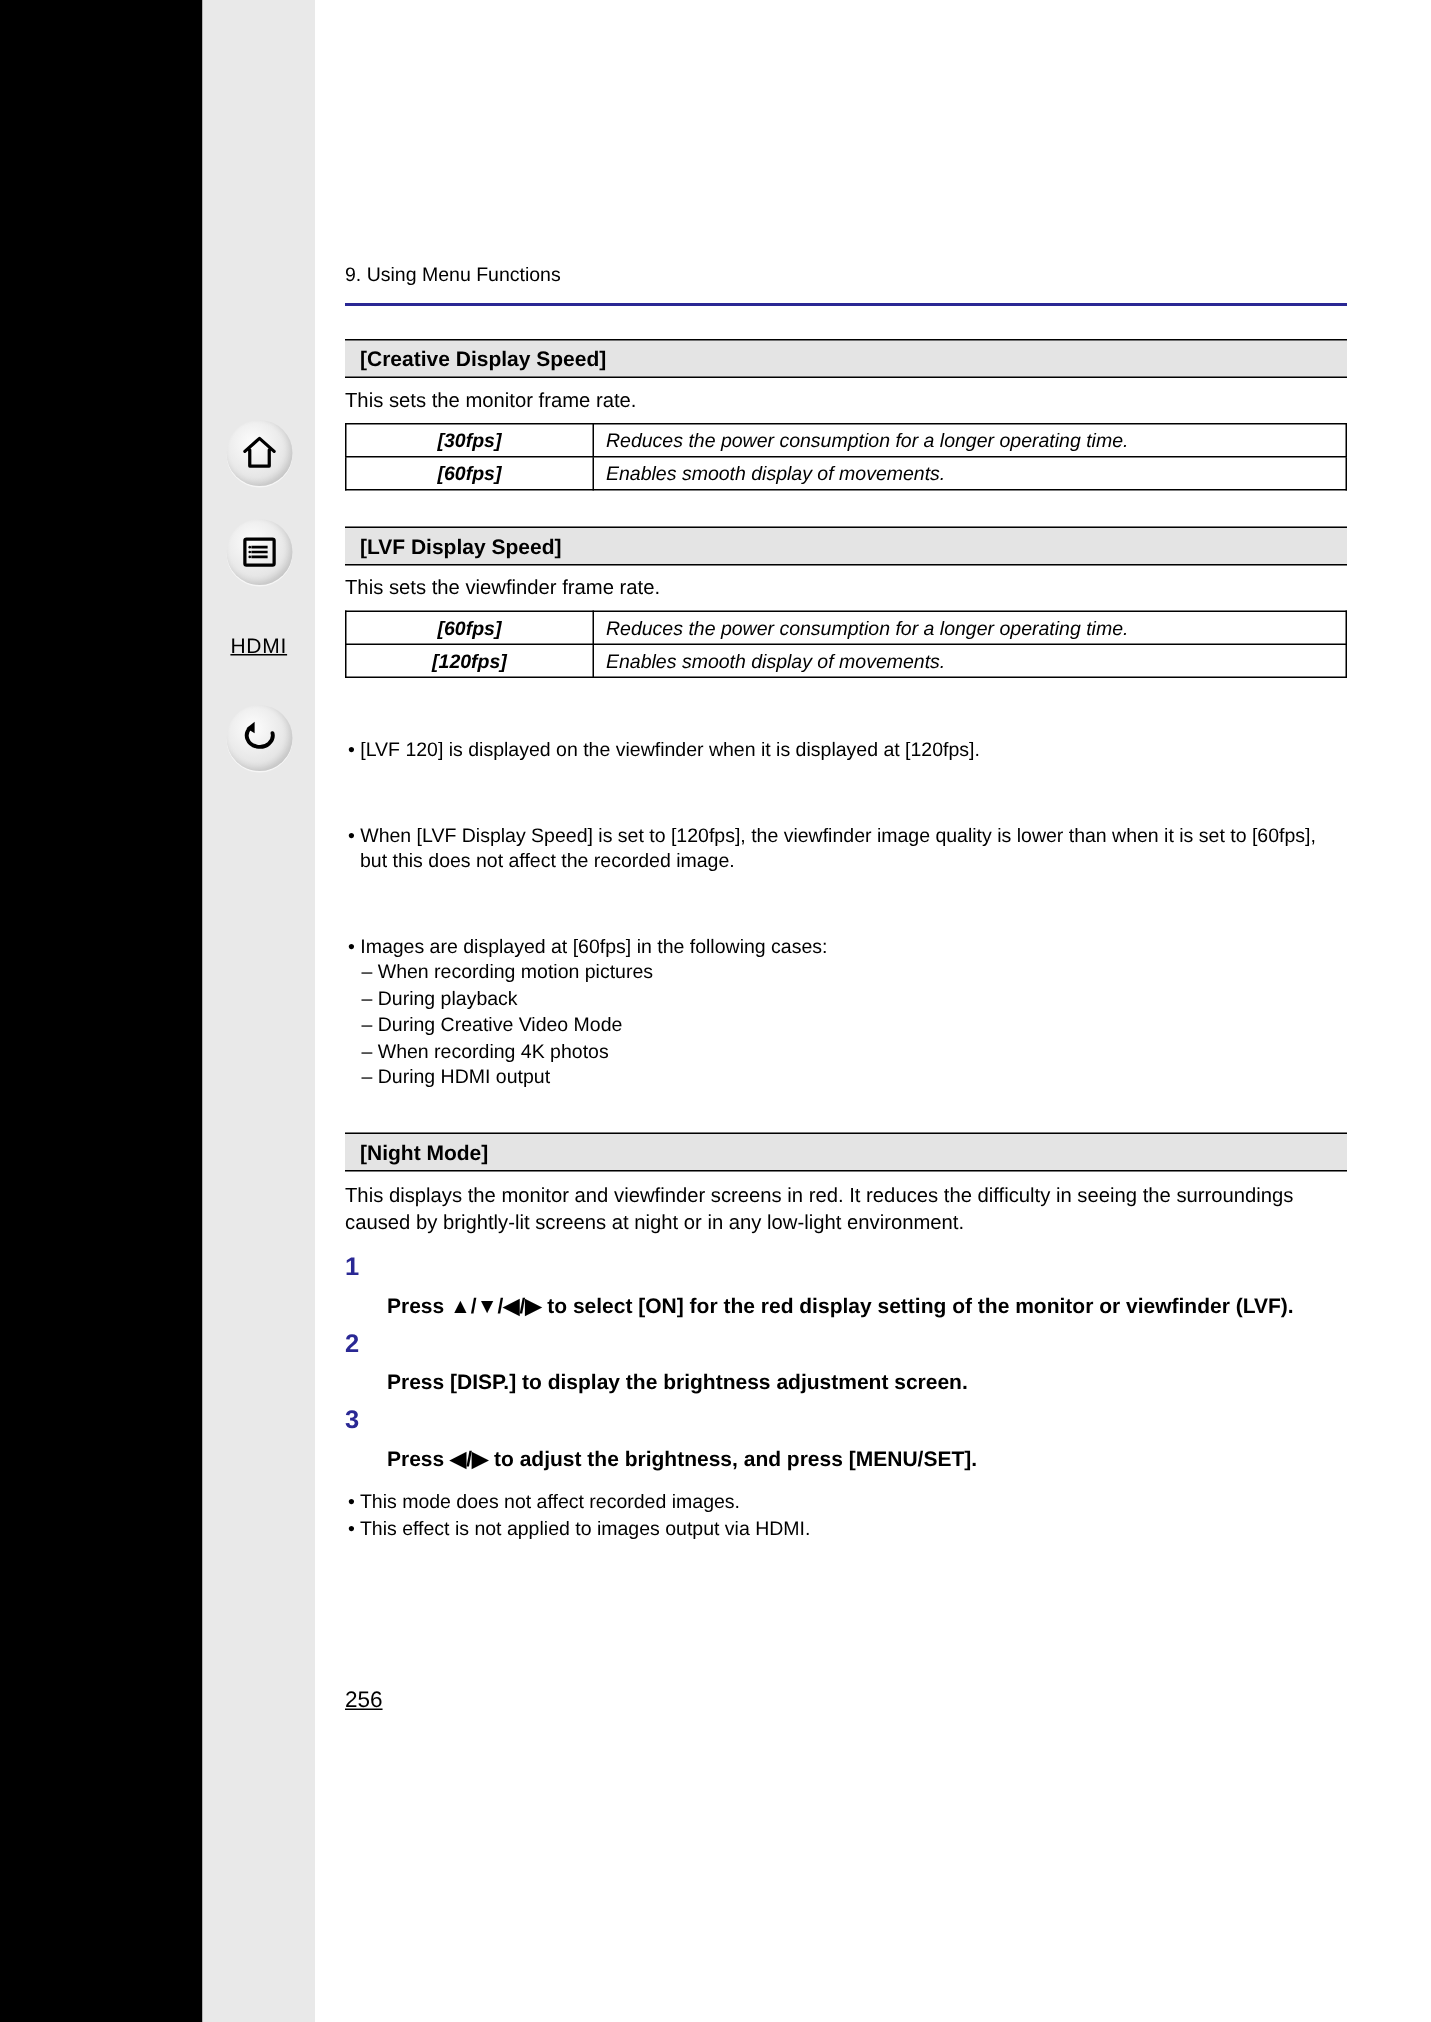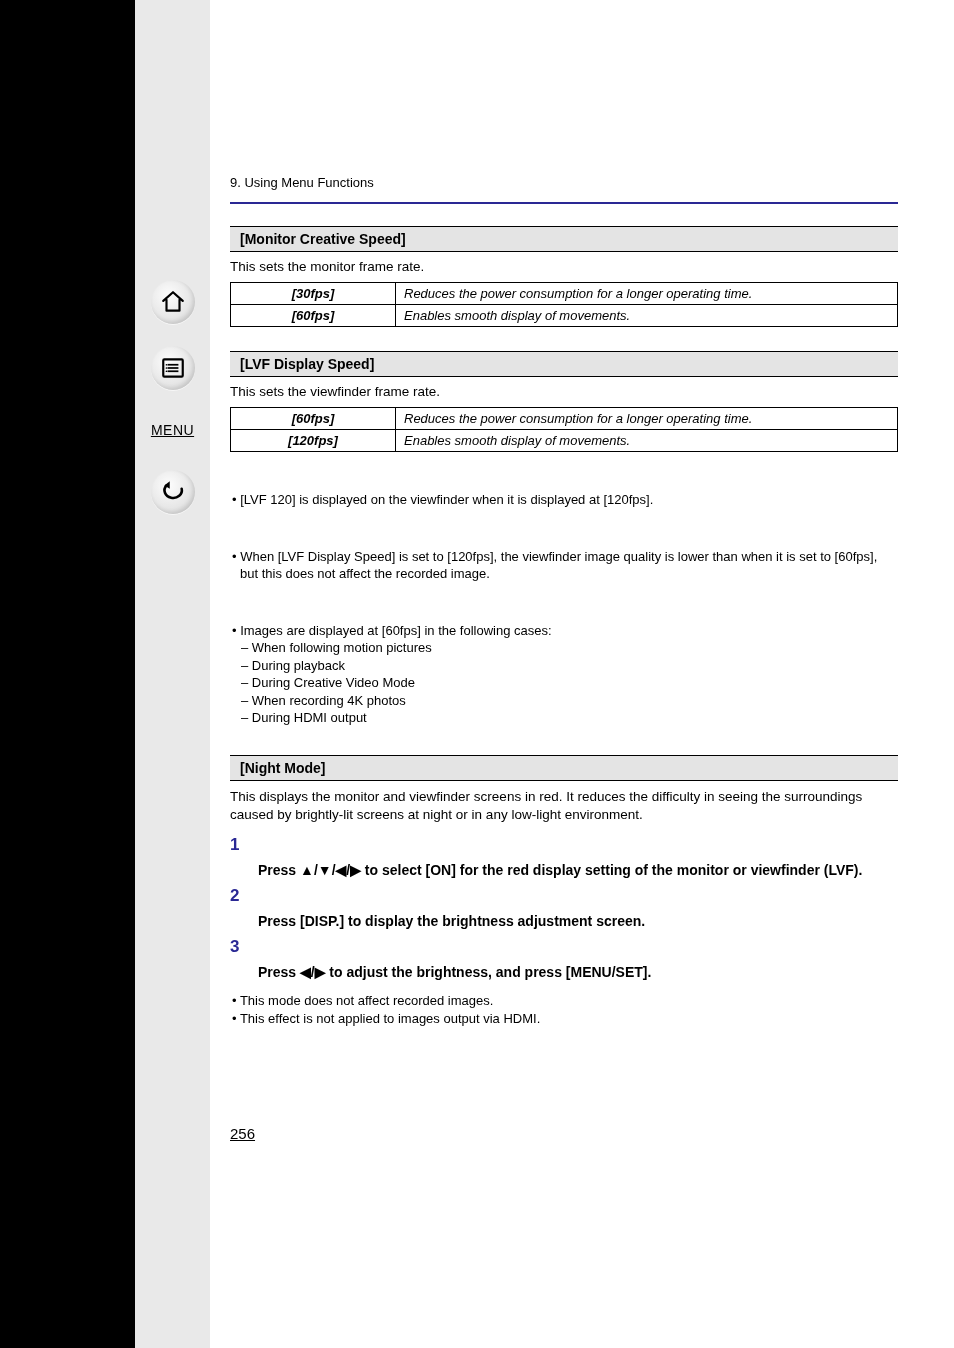--- a/index.html
+++ b/index.html
@@ -46,34 +46,34 @@
     <svg viewBox="0 0 24 24">
         <rect x="3" y="4" width="18" height="16" rx="1" fill="none" stroke="#000" stroke-width="2"></rect>
         <line x1="7" y1="9" x2="17" y2="9" stroke="#000" stroke-width="1.6"></line>
         <line x1="7" y1="12" x2="17" y2="12" stroke="#000" stroke-width="1.6"></line>
         <line x1="7" y1="15" x2="17" y2="15" stroke="#000" stroke-width="1.6"></line>
         <circle cx="6" cy="9" r="0.8" fill="#000"></circle>
         <circle cx="6" cy="12" r="0.8" fill="#000"></circle>
         <circle cx="6" cy="15" r="0.8" fill="#000"></circle>
       </svg>
   </div>
-  <div class="nav-menu">MENU</div>
+  <div class="nav-menu">HDMI</div>
   <div class="nav-btn">
     <svg viewBox="0 0 24 24">
         <path d="M20 9 A8 7 0 1 1 6 6" fill="none" stroke="#000" stroke-width="2.4" stroke-linecap="round"></path>
         <path d="M9 2 L4 6 L9 9 Z" fill="#000"></path>
       </svg>
   </div>
 </div>
 
 <div class="content">
   <div class="chapter">9. Using Menu Functions</div>
   <hr class="hr-top">
 
-  <div class="section-hd">[Monitor Creative Speed]</div>
+  <div class="section-hd">[Creative Display Speed]</div>
   <div class="intro">This sets the monitor frame rate.</div>
   <table class="options">
     <tbody>
         <tr>
       <td class="lab">[30fps]</td>
       <td>Reduces the power consumption for a longer operating time.</td>
     </tr>
     <tr>
       <td class="lab">[60fps]</td>
       <td>Enables smooth display of movements.</td>
@@ -92,21 +92,21 @@
     <tr>
       <td class="lab">[120fps]</td>
       <td>Enables smooth display of movements.</td>
     </tr>
   </tbody>
     </table>
   <div class="notes">
     <div class="bullet">• [LVF 120] is displayed on the viewfinder when it is displayed at [120fps].</div>
     <div class="bullet">• When [LVF Display Speed] is set to [120fps], the viewfinder image quality is lower than when it is set to [60fps], but this does not affect the recorded image.</div>
     <div class="bullet">• Images are displayed at [60fps] in the following cases:</div>
-    <div class="dash">– When following motion pictures</div>
+    <div class="dash">– When recording motion pictures</div>
     <div class="dash">– During playback</div>
     <div class="dash">– During Creative Video Mode</div>
     <div class="dash">– When recording 4K photos</div>
     <div class="dash">– During HDMI output</div>
   </div>
 
   <div class="section-hd">[Night Mode]</div>
   <div class="nm-desc">This displays the monitor and viewfinder screens in red. It reduces the difficulty in seeing the surroundings caused by brightly-lit screens at night or in any low-light environment.</div>
   <div class="steps">
     <div class="step-row">

